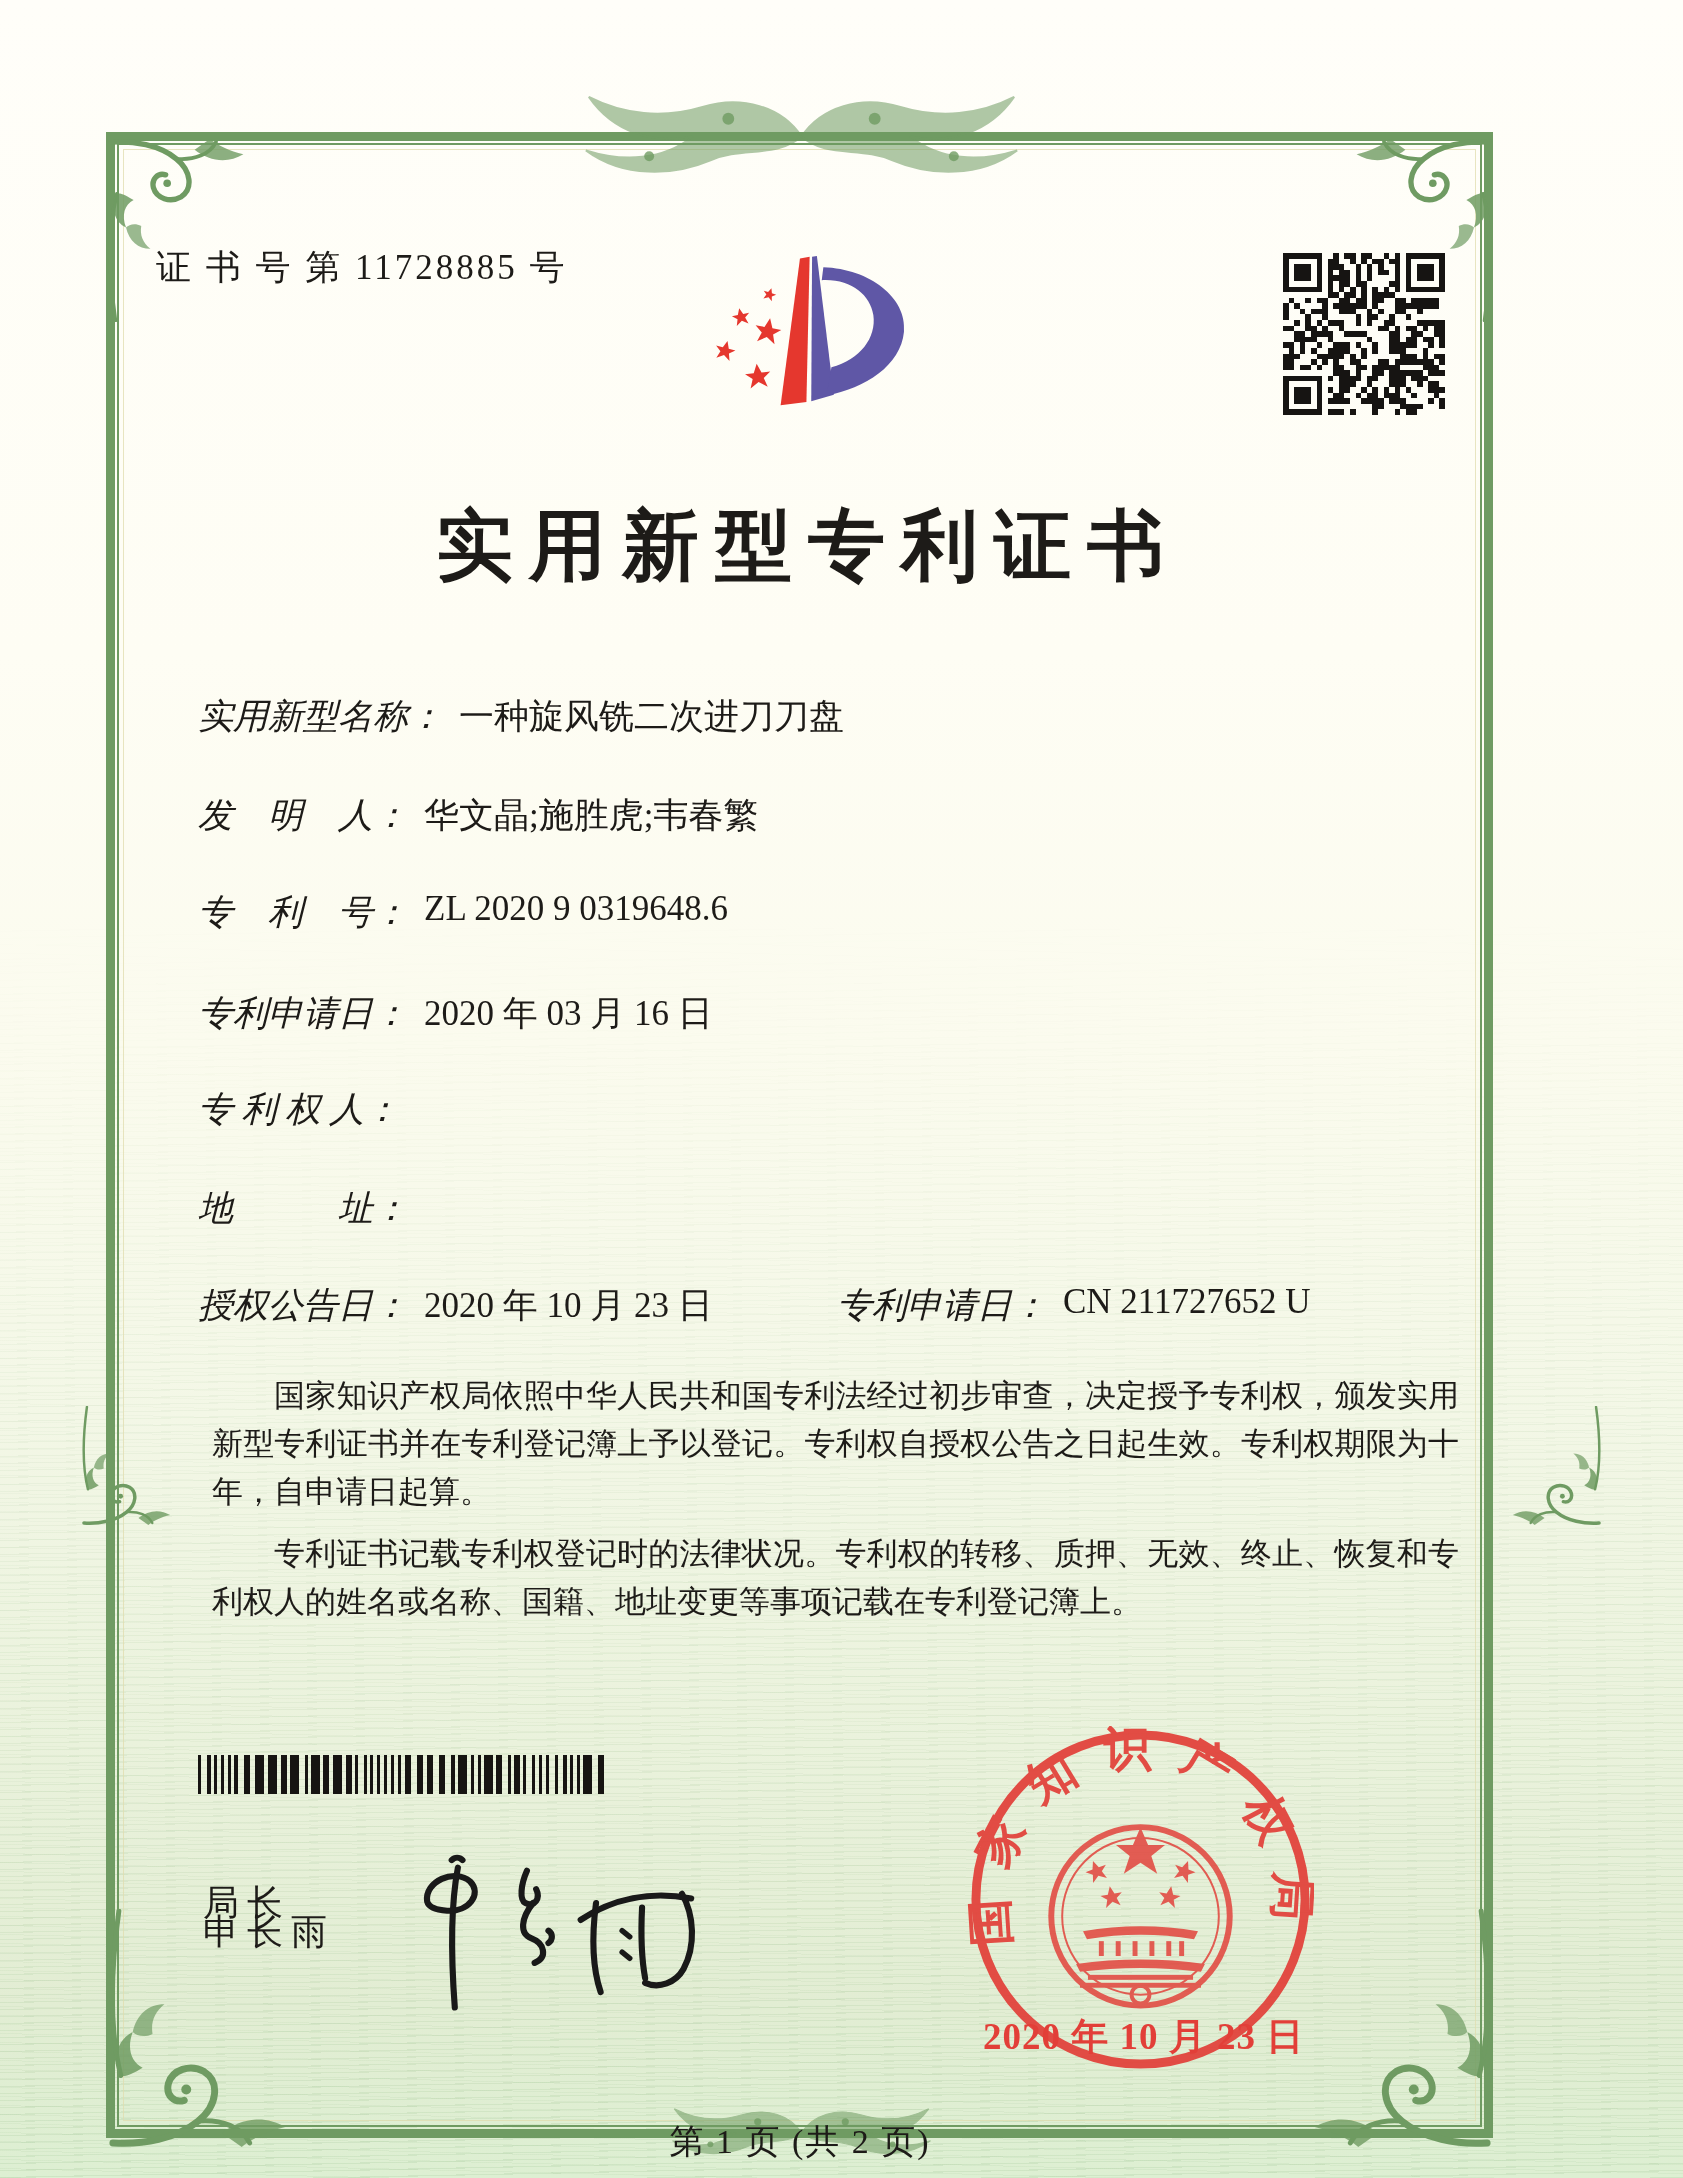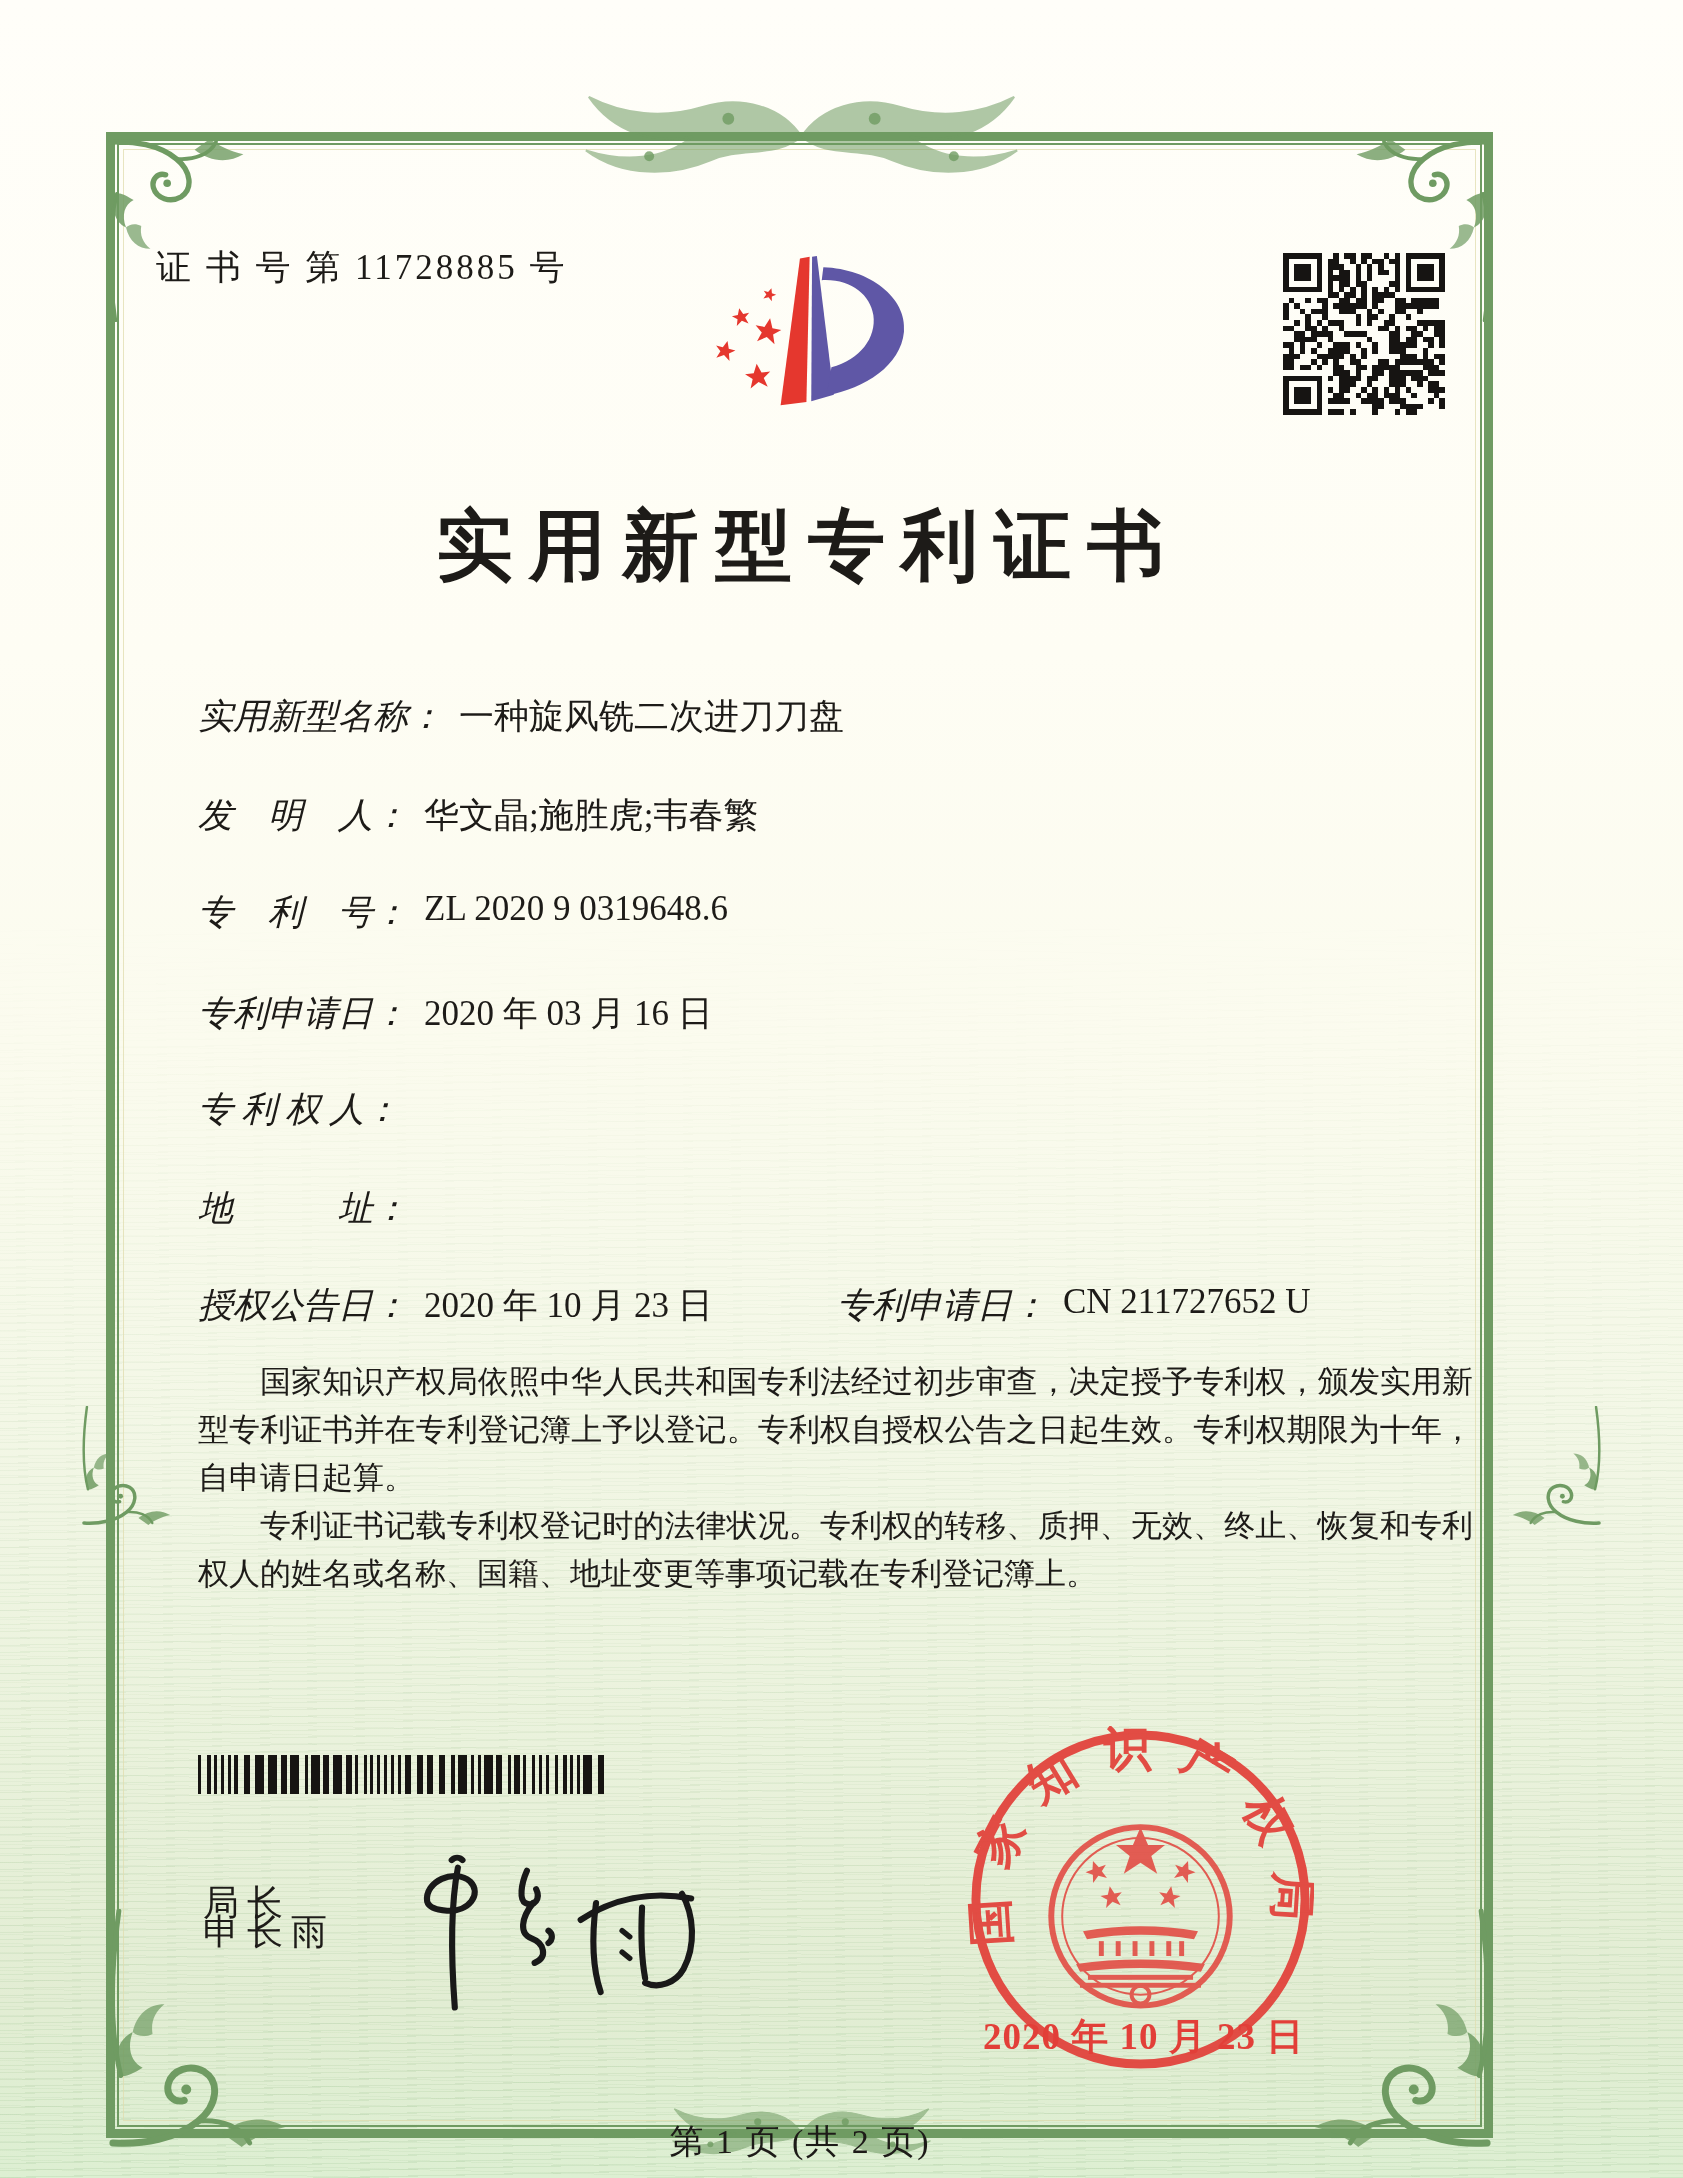--- a/index.html
+++ b/index.html
@@ -27,21 +27,21 @@
   .orn{position:absolute;pointer-events:none;color:var(--c-green);}
   .cert-no{left:156px;top:244px;font-size:35px;letter-spacing:3px;}
   .title{left:106px;top:495px;width:1388px;text-align:center;font-size:77px;font-weight:bold;
     letter-spacing:16px;text-indent:16px;}
   .frow{left:198px;width:1277px;font-size:35px;white-space:pre;display:flex;}
   .flabel{white-space:pre;font-style:italic;}
   .fvalue{margin-left:16px;white-space:pre;}
   .fpair2{position:absolute;left:639px;top:0;display:flex;}
   .paras{left:198px;top:1358px;width:1275px;font-size:31px;line-height:48px;
     text-align:justify;}
-  .paras p{margin:0;text-indent:2em;}
+  .paras p{margin:14px;text-indent:2em;}
   .officer{left:203px;font-family:"Liberation Sans","DejaVu Sans",sans-serif;
     font-size:36px;font-weight:500;letter-spacing:8px;}
   .seal-date{left:975px;top:2012px;width:337px;text-align:center;font-size:37px;
     color:var(--c-seal);letter-spacing:1px;font-weight:bold;white-space:pre;}
   .footer{left:106px;top:2119px;width:1388px;text-align:center;font-size:34px;letter-spacing:2px;}
   .logo-red{fill:var(--c-logo-red);}
   .logo-purple{fill:var(--c-logo-purple);}
   .sealc{stroke:var(--c-seal);}
   .sealf{fill:var(--c-seal);}
   svg{display:block;}

